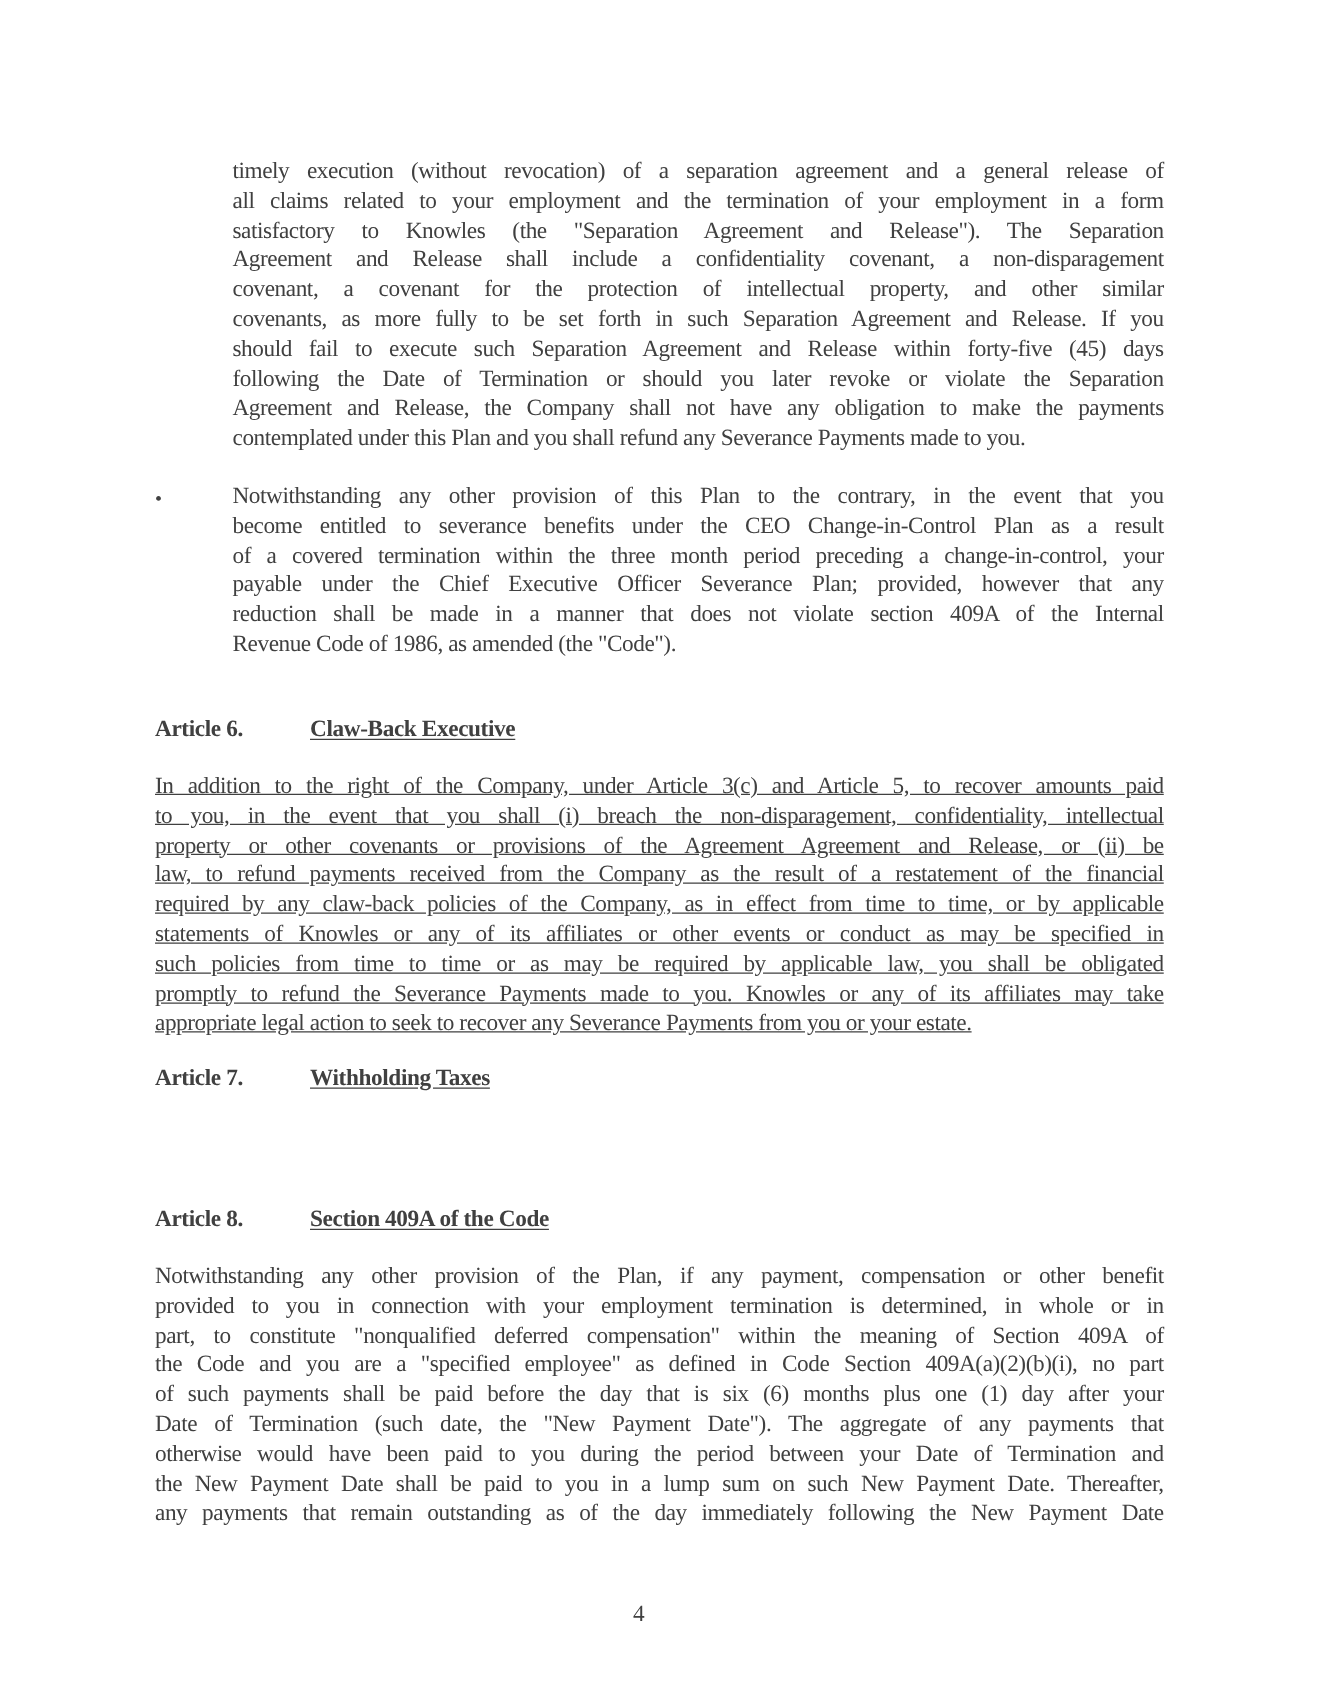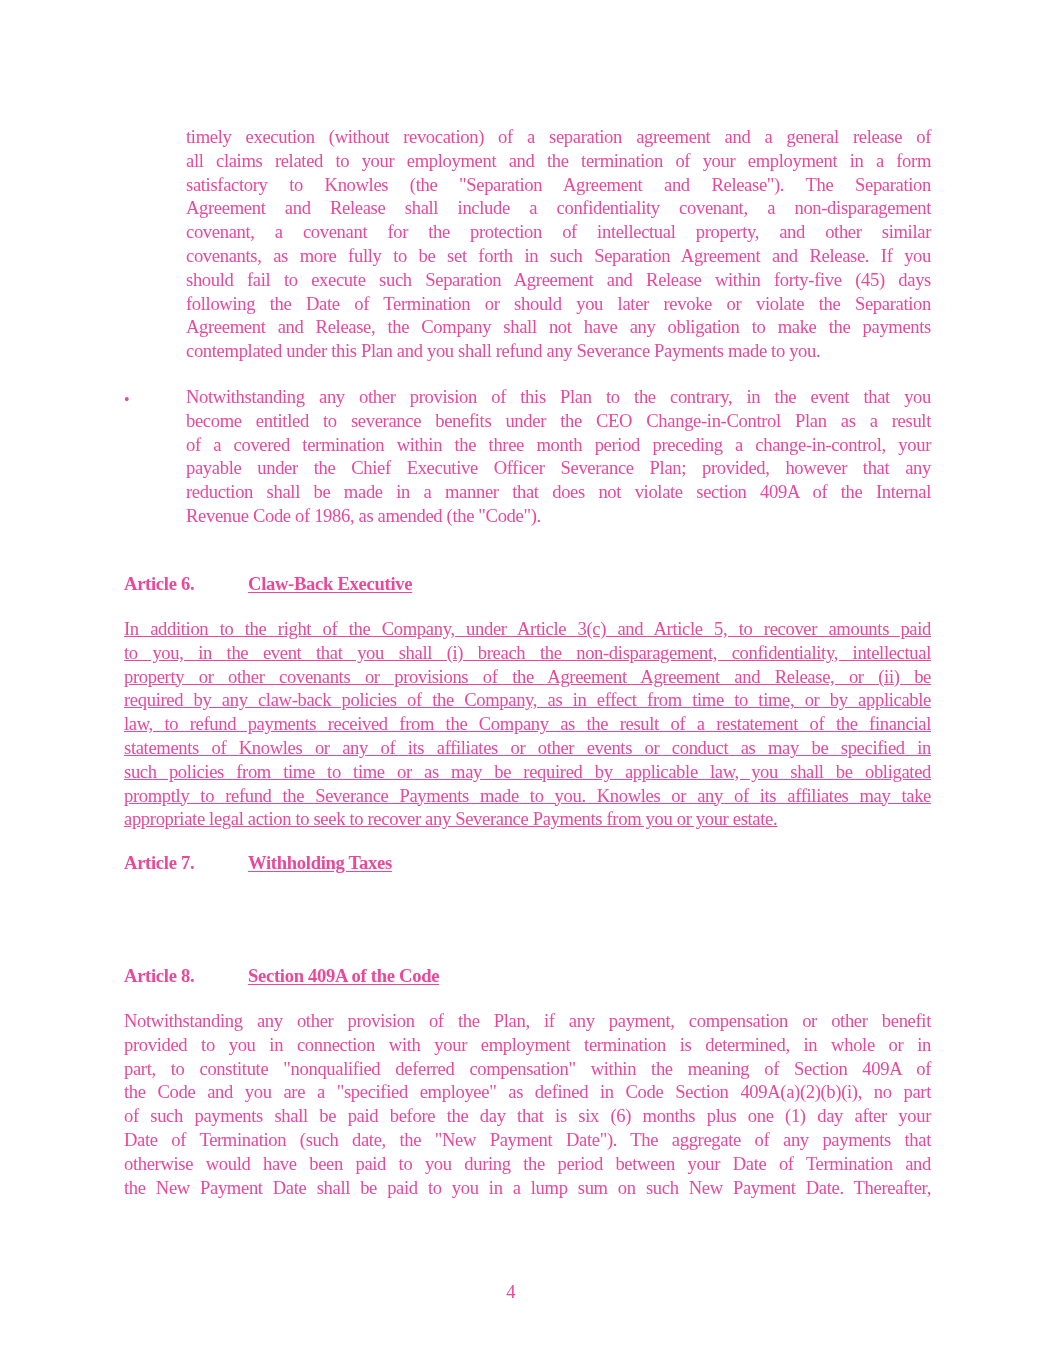--- a/index.html
+++ b/index.html
@@ -1,20 +1,20 @@
 <!DOCTYPE html>
 <html><head>
 <meta charset="utf-8">
 <style>
   html, body { margin: 0; padding: 0; background: #ffffff; }
   body { width: 1055px; height: 1365px; position: relative; overflow: hidden; }
   .page {
     position: absolute; left: 0; top: 0; width: 1055px; height: 1365px;
     font-family: "Liberation Serif", "DejaVu Serif", serif;
-    color: #ec4899;
+    color: #404040;
     font-size: 18.6px;
   }
   .block { position: absolute; }
   .line {
     display: block;
     height: 23.8px;
     line-height: 23.8px;
     white-space: nowrap;
     text-align: justify;
     text-align-last: justify;
@@ -70,22 +70,22 @@
   </div>
 
   <div class="heading" style="top:572px;">
     <span class="num">Article 6.</span>
     <span class="title">Claw-Back Executive</span>
   </div>
   <div class="block full-block" style="top:617px;text-decoration:underline;">
     <span class="line">In addition to the right of the Company, under Article 3(c) and Article 5, to recover amounts paid</span>
     <span class="line">to you, in the event that you shall (i) breach the non-disparagement, confidentiality, intellectual</span>
     <span class="line">property or other covenants or provisions of the Agreement Agreement and Release, or (ii) be</span>
+    <span class="line">law, to refund payments received from the Company as the result of a restatement of the financial</span>
     <span class="line">required by any claw-back policies of the Company, as in effect from time to time, or by applicable</span>
-    <span class="line">law, to refund payments received from the Company as the result of a restatement of the financial</span>
     <span class="line">statements of Knowles or any of its affiliates or other events or conduct as may be specified in</span>
     <span class="line">such policies from time to time or as may be required by applicable law, you shall be obligated</span>
     <span class="line">promptly to refund the Severance Payments made to you. Knowles or any of its affiliates may take</span>
     <span class="line last">appropriate legal action to seek to recover any Severance Payments from you or your estate.</span>
   </div>
 
   <div class="heading" style="top:851px;">
     <span class="num">Article 7.</span>
     <span class="title">Withholding Taxes</span>
   </div>
@@ -96,16 +96,17 @@
   </div>
   <div class="block full-block" style="top:1009px;">
     <span class="line">Notwithstanding any other provision of the Plan, if any payment, compensation or other benefit</span>
     <span class="line">provided to you in connection with your employment termination is determined, in whole or in</span>
     <span class="line">part, to constitute "nonqualified deferred compensation" within the meaning of Section 409A of</span>
     <span class="line">the Code and you are a "specified employee" as defined in Code Section 409A(a)(2)(b)(i), no part</span>
     <span class="line">of such payments shall be paid before the day that is six (6) months plus one (1) day after your</span>
     <span class="line">Date of Termination (such date, the "New Payment Date"). The aggregate of any payments that</span>
     <span class="line">otherwise would have been paid to you during the period between your Date of Termination and</span>
     <span class="line">the New Payment Date shall be paid to you in a lump sum on such New Payment Date.  Thereafter,</span>
+    <span class="line">any payments that remain outstanding as of the day immediately following the New Payment Date</span>
   </div>
 
   <div class="page-number">4</div>
 </div>
 
 </body></html>

